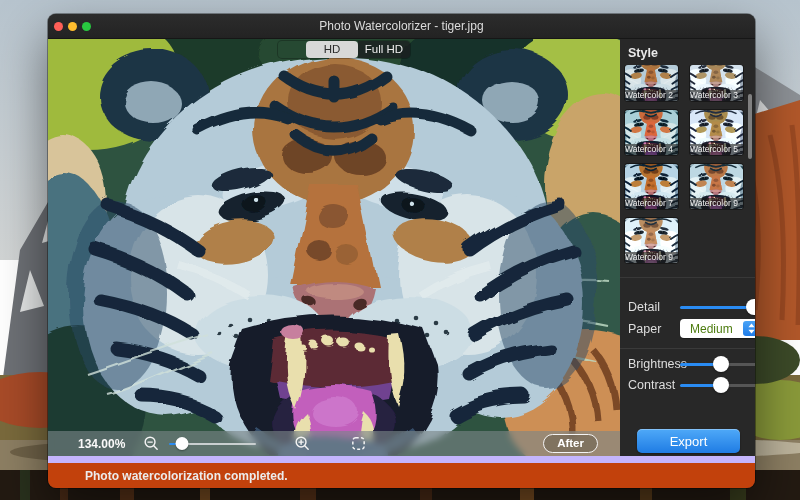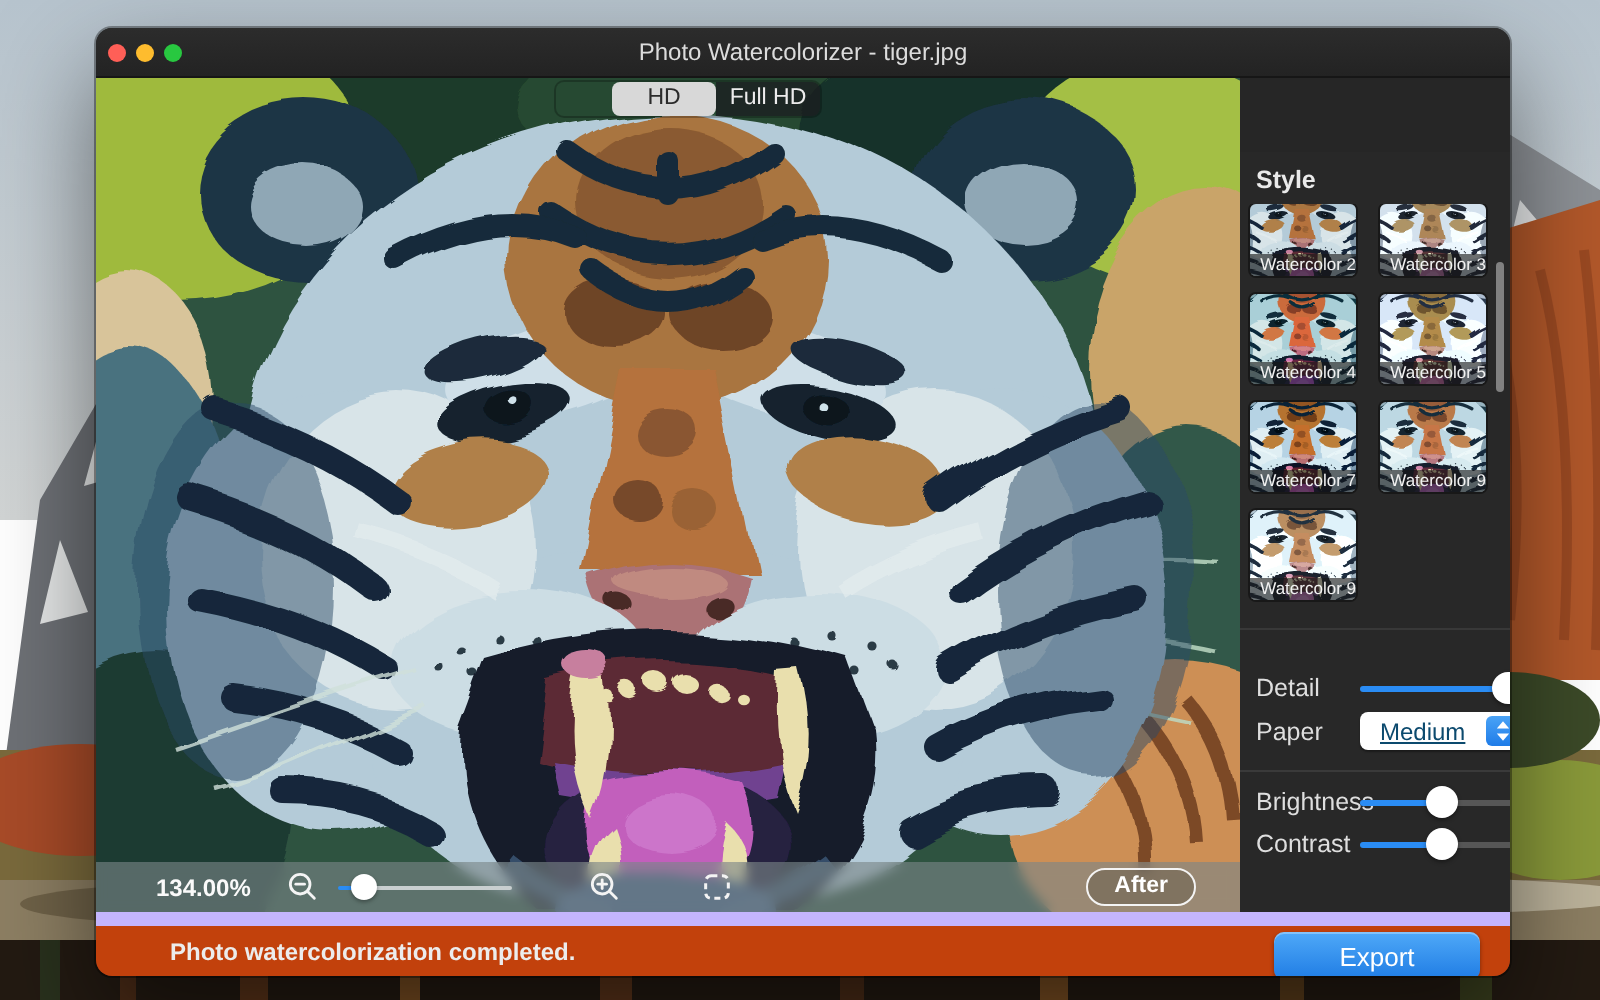--- a/index.html
+++ b/index.html
@@ -32,49 +32,49 @@
   .icon-btn{display:flex;align-items:center;justify-content:center;width:20px;height:20px;}
   .zbar-slider{position:relative;width:87px;height:12px;margin:0 0 0 8px;}
   .zbar-slider .track{position:absolute;top:5px;left:0;right:0;height:2.5px;border-radius:2px;
       background:linear-gradient(to right,#2a8cf4 0 var(--p),#c9cfd0 var(--p) 100%);}
   .zbar-slider .knob{position:absolute;top:-1px;left:var(--p);transform:translateX(-50%);
       width:13px;height:13px;border-radius:50%;background:#fff;box-shadow:0 1px 2px rgba(0,0,0,.35);}
   .after-btn{position:absolute;right:22px;top:3px;height:15px;line-height:15px;padding:1px 13px;
       border:1.5px solid #f4f4f4;border-radius:11px;color:#fff;font-size:11.5px;font-weight:700;
       background:rgba(10,10,10,.18);}
   
-  .sidebar{width:135px;flex:0 0 135px;background:#282828;position:relative;color:#dcdcdc;margin-top:37px;}
+  .sidebar{width:135px;flex:0 0 135px;background:#282828;position:relative;color:#dcdcdc;}
   .style-header{font-size:12.5px;font-weight:700;color:#eaeaea;padding:7px 0 5px 8px;}
   .thumb-wrap{position:relative;height:212px;border-bottom:1px solid #383838;overflow:hidden;}
   .thumb-grid{display:grid;grid-template-columns:53px 53px;column-gap:12px;row-gap:9px;padding-left:5px;}
   .thumb{position:relative;height:45px;border-radius:3px;overflow:hidden;background:#3a3a3a;
          box-shadow:0 0 0 1px rgba(0,0,0,.4);}
   .thumb.first{height:36px;}
   .thumb svg{position:absolute;left:0;bottom:0;width:53px;height:45px;}
   .thumb-label{position:absolute;left:0;right:0;bottom:0;background:rgba(22,22,22,.62);
-      color:#f2f2f2;font-size:8.5px;line-height:11px;text-align:right;white-space:nowrap;}
+      color:#f2f2f2;font-size:8.5px;line-height:11px;text-align:left;white-space:nowrap;}
   .v1{filter:saturate(.65) brightness(1.12) hue-rotate(8deg);}
   .v2{filter:saturate(1.35) hue-rotate(-14deg);}
   .v3{filter:brightness(1.15) saturate(.8) hue-rotate(14deg);}
   .v4{filter:saturate(1.55) hue-rotate(-24deg) brightness(1.05);}
   .v5{filter:saturate(1.15) contrast(1.1);}
   .v6{filter:brightness(1.06) hue-rotate(-6deg);}
   .v7{filter:brightness(1.2) saturate(.7);}
   .scroll-thumb{position:absolute;right:3px;top:29px;width:4px;height:65px;border-radius:2px;background:#8f8f8f;opacity:.85;}
   .ctl-row{position:absolute;left:8px;right:0;display:flex;align-items:center;height:18px;}
   .ctl-label{font-size:12.5px;color:#dedede;}
   .sb-slider{position:absolute;left:52px;width:80px;height:16px;top:1px;}
   .sb-slider .track{position:absolute;top:6.5px;left:0;right:0;height:3.5px;border-radius:2px;
       background:linear-gradient(to right,#2a8cf4 0 var(--p),#565656 var(--p) 100%);}
   .sb-slider .knob{position:absolute;top:0;left:var(--p);transform:translateX(-50%);
       width:16px;height:16px;border-radius:50%;background:#fff;box-shadow:0 1px 2px rgba(0,0,0,.4);}
   .divider{position:absolute;left:0;right:0;height:1px;background:#3a3a3a;}
   .dropdown{position:absolute;left:52px;top:-1px;width:81px;height:19px;background:#fff;border-radius:4px;
       display:flex;align-items:center;overflow:hidden;box-shadow:0 1px 1px rgba(0,0,0,.35);}
-  .dropdown .dd-text{flex:1;color:#0c4a6e;font-size:12px;padding-left:10px;text-decoration:underline;}
+  .dropdown .dd-text{flex:1;color:#4d7c0f;font-size:12px;padding-left:10px;}
   .dd-stepper{width:16px;height:15px;margin:2px 2px 2px 0;border-radius:3px;background:linear-gradient(#4aa3f6,#1f7ce8);
       display:flex;align-items:center;justify-content:center;}
   .export-btn{position:absolute;left:17px;top:390px;width:103px;height:24px;border:none;border-radius:5px;
       background:linear-gradient(#4fa9f8,#1f7ce4);color:#fff;font-size:13px;font-family:inherit;
       box-shadow:0 1px 2px rgba(0,0,0,.4), inset 0 1px 0 rgba(255,255,255,.3);}
   
   .statusbar{height:25px;flex:0 0 25px;background:#c2410c;border-top:7px solid #c4b5fd;
       display:flex;align-items:center;color:#ececec;font-size:12px;font-weight:600;padding-left:37px;}
   .hiddefs{position:absolute;width:0;height:0;overflow:hidden;}
 </style>

